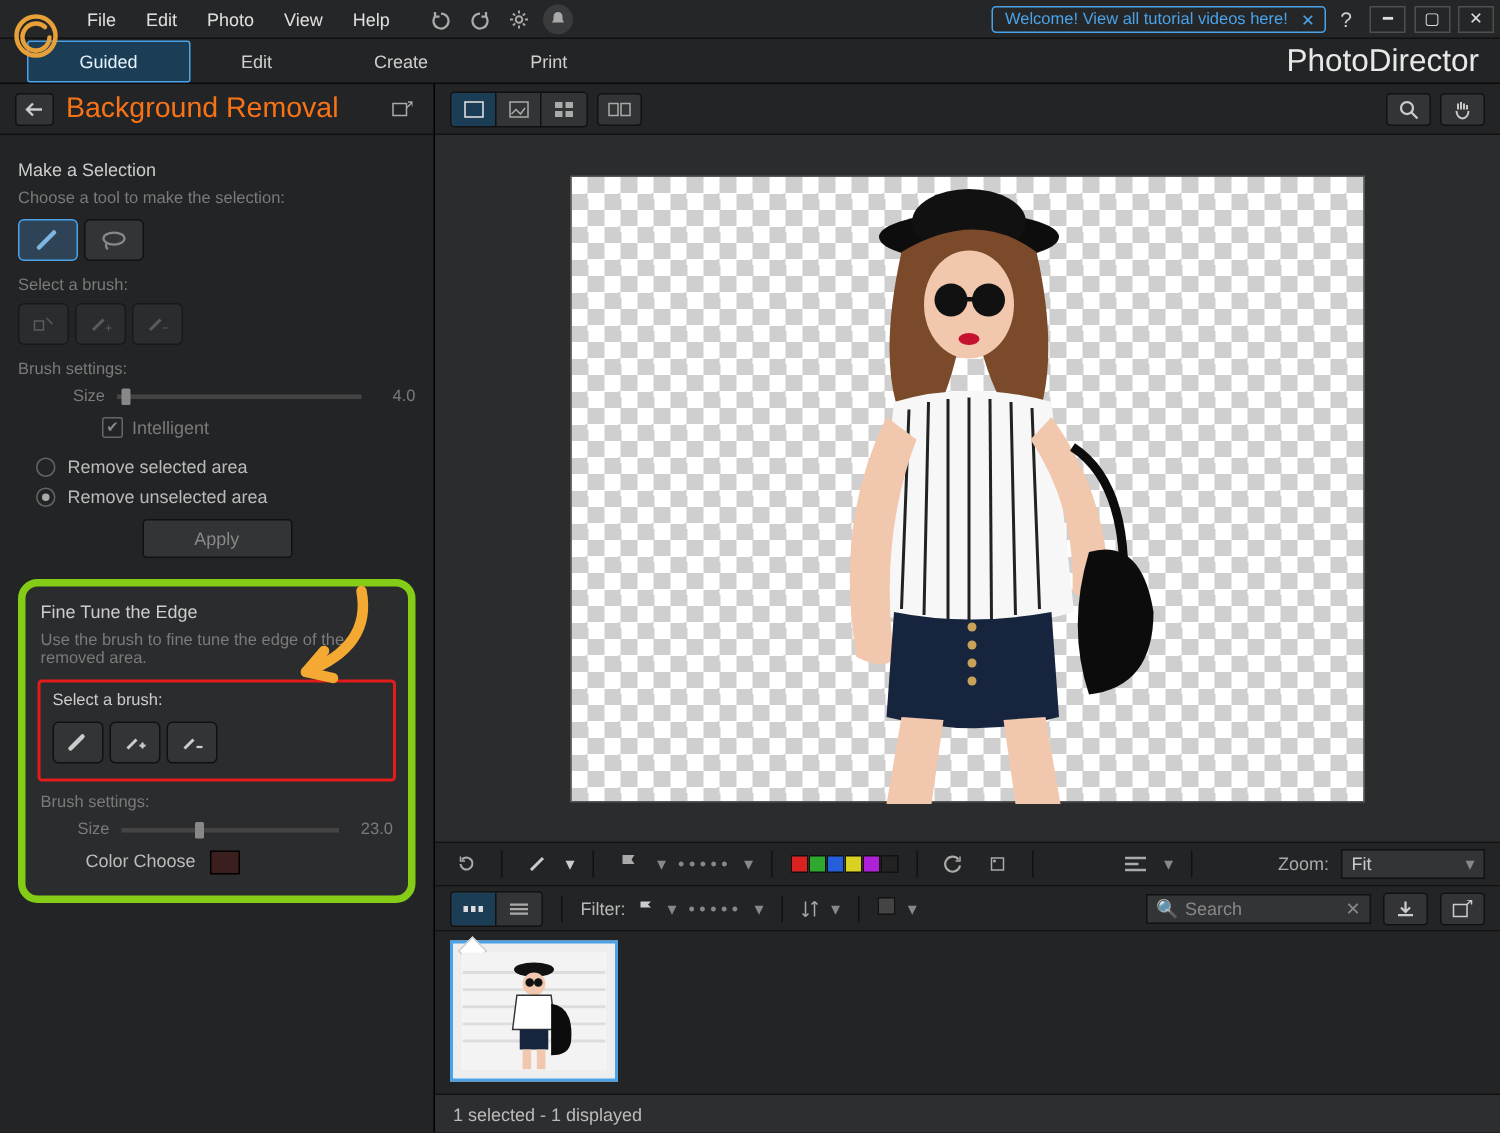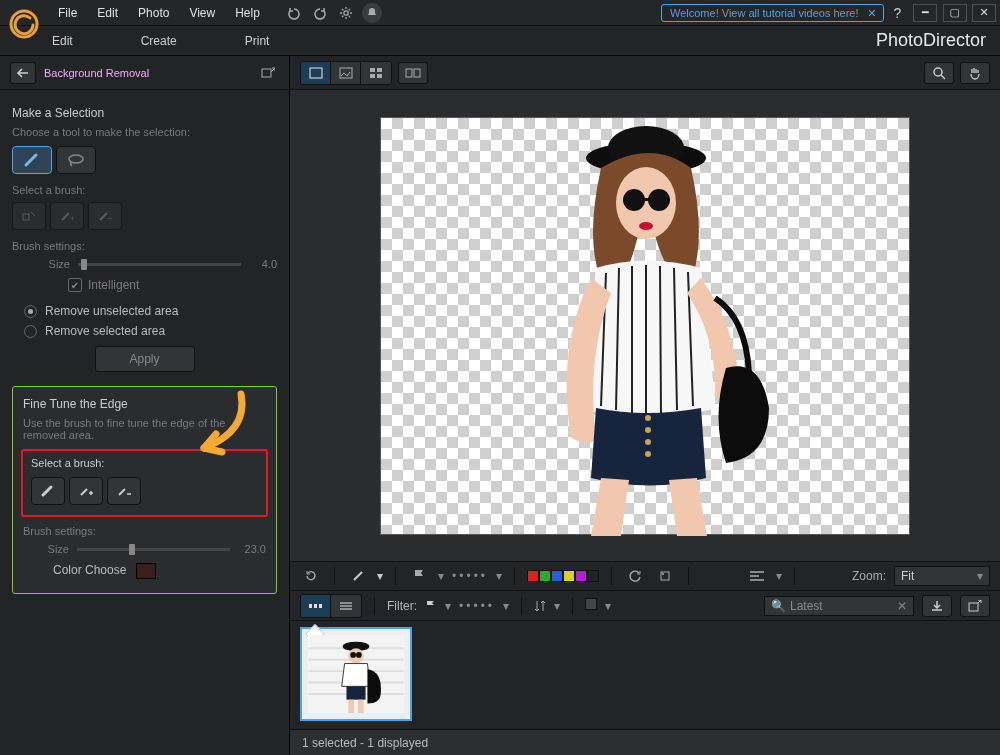--- a/index.html
+++ b/index.html
@@ -30,27 +30,27 @@
   .welcome-pill{border:1px solid var(--accent);color:var(--accent);border-radius:3px;padding:2px 24px 2px 8px;font-size:11px;position:relative;}
   .welcome-pill .x{position:absolute;right:6px;top:2px;color:var(--accent);}
   .win-btns span{width:24px;height:18px;display:inline-flex;align-items:center;justify-content:center;color:#ddd;border:1px solid #4f4f4f;margin-left:2px;font-size:11px;}
   
   .modebar{height:30px;background:#232426;display:flex;align-items:center;border-bottom:1px solid #0a0a0a;}
   .mode-left{display:flex;margin-left:50px;}
   .mode-left span{padding:0 28px;line-height:30px;color:#cfcfcf;}
   .mode-right{display:flex;margin-left:18px;}
   .mode-right span{padding:0 34px;line-height:30px;color:#cfcfcf;}
   .mode-right span.active{border:1px solid var(--accent);background:#1c3d56;color:#e6f2fb;border-radius:2px;line-height:26px;margin:1px 0;}
-  .brand{margin-left:auto;margin-right:14px;font-size:18px;font-weight:300;color:#e8e8e8;}
+  .brand{margin-left:auto;margin-right:14px;font-size:21px;font-weight:300;color:#e8e8e8;}
   
   .cols{display:flex;height:calc(100% - 56px);}
   .left{width:290px;background:#232426;display:flex;flex-direction:column;border-right:1px solid #000;}
   .panel-hdr{height:34px;display:flex;align-items:center;gap:8px;padding:0 10px;border-bottom:1px solid #111;}
   .back-btn{width:26px;height:22px;background:var(--bg3);border:1px solid #111;border-radius:3px;display:flex;align-items:center;justify-content:center;color:#ccc;}
-  .panel-title{flex:1;color:#f0abfc;font-size:11px;}
+  .panel-title{flex:1;color:#f97316;font-size:19px;}
   .popout{width:22px;height:20px;display:flex;align-items:center;justify-content:center;color:#aaa;}
   .scroll{flex:1;overflow:hidden;padding:10px 12px 0 12px;}
   .section-head{color:#ccc;margin:6px 0 6px 0;font-size:12px;}
   .section-sub{color:var(--text-dim);font-size:11px;margin-bottom:8px;}
   .tool-row{display:flex;gap:4px;margin-bottom:10px;}
   .tool-btn{width:40px;height:28px;background:var(--bg3);border:1px solid #111;border-radius:4px;display:flex;align-items:center;justify-content:center;color:#999;}
   .tool-btn.sel{background:#2e4456;border-color:var(--accent);}
   .tool-btn.small{width:34px;height:28px;}
   .lbl-dim{color:var(--text-dim);font-size:11px;margin:6px 0;}
   .slider-row{display:flex;align-items:center;gap:8px;margin:4px 0 8px 32px;}
@@ -58,21 +58,21 @@
   .slider-row .track{flex:1;height:3px;background:#444;position:relative;}
   .slider-row .thumb{position:absolute;top:-4px;width:6px;height:11px;background:#888;border-radius:1px;}
   .slider-row .val{width:28px;text-align:right;color:var(--text-dim);font-size:11px;}
   .chk{display:flex;align-items:center;gap:6px;color:var(--text-dim);margin-left:56px;margin-bottom:12px;}
   .chk .box{width:14px;height:14px;border:1px solid #666;border-radius:2px;display:flex;align-items:center;justify-content:center;font-size:10px;color:#888;}
   .radio-row{display:flex;align-items:center;gap:8px;color:#bbb;margin:6px 0 6px 12px;}
   .radio-row .r{width:13px;height:13px;border:1px solid #666;border-radius:50%;position:relative;}
   .radio-row .r.on:after{content:"";position:absolute;inset:3px;background:#aaa;border-radius:50%;}
   .apply-btn{display:block;margin:8px auto 2px auto;width:100px;height:26px;background:var(--bg3);border:1px solid #111;border-radius:3px;color:#888;text-align:center;line-height:24px;}
   
-  .fine-box{border:1px solid #84cc16;background:#2b2c2e;border-radius:3px;padding:10px 10px 14px 10px;margin-top:14px;position:relative;}
+  .fine-box{border:5px solid #84cc16;background:#2b2c2e;border-radius:13px;padding:10px 10px 14px 10px;margin-top:14px;position:relative;}
   .red-box{border:2px solid #e21b1b;border-radius:3px;padding:6px 8px 10px 8px;margin:8px -2px 8px -2px;}
   .swatch{width:20px;height:16px;border:1px solid #000;background:#3b1f1f;display:inline-block;vertical-align:middle;margin-left:6px;}
   
   .left-foot{display:flex;gap:12px;padding:10px 16px 14px 16px;}
   .left-foot .b{flex:1;height:28px;background:var(--bg3);border:1px solid #111;border-radius:3px;text-align:center;line-height:26px;color:#ccc;}
   
   .main{flex:1;display:flex;flex-direction:column;background:var(--bg);}
   .view-tools{height:34px;background:#232426;border-bottom:1px solid #111;display:flex;align-items:center;padding:0 10px;gap:6px;}
   .vt-group{display:flex;background:var(--bg3);border:1px solid #111;border-radius:3px;overflow:hidden;}
   .vt-group span{width:30px;height:22px;display:flex;align-items:center;justify-content:center;color:#aaa;border-right:1px solid #111;}
@@ -169,20 +169,21 @@
     <span class="win-btns">
       <span>━</span>
       <span>▢</span>
       <span>✕</span>
     </span>
   </div>
 </div>
 
 <div class="modebar">
   <div class="mode-right">
+    <span class="active">Guided</span>
     <span>Edit</span>
     <span>Create</span>
     <span>Print</span>
   </div>
   <div class="brand">PhotoDirector</div>
 </div>
 
 <div class="cols">
 
   <div class="left">
@@ -247,26 +248,26 @@
             <div class="thumb" style="left:2%;"></div>
           </div>
         <span class="val">4.0</span>
       </div>
       <div class="chk">
         <span class="box">✔</span>
           <span>Intelligent</span>
       </div>
 
       <div class="radio-row">
+          <span class="r"></span>
+          <span>Remove selected area</span>
+        </div>
+      <div class="radio-row">
           <span class="r on"></span>
           <span>Remove unselected area</span>
-        </div>
-      <div class="radio-row">
-          <span class="r"></span>
-          <span>Remove selected area</span>
         </div>
 
       <div class="apply-btn">Apply</div>
 
       <div class="fine-box">
         <div class="section-head" style="margin-top:0;">Fine Tune the Edge</div>
         <div class="section-sub">Use the brush to fine tune the edge of the removed area.</div>
 
         <div class="red-box">
           <div class="section-sub" style="color:#ccc;margin-bottom:8px;">Select a brush:</div>
@@ -487,21 +488,21 @@
             <path d="M3 2v10M3 12l-2-2M3 12l2-2M9 12V2M9 2 7 4M9 2l2 2" stroke="#aaa" fill="none"></path>
           </svg>
         </span>
         <span style="color:#888;">▾</span>
       <div class="vsep"></div>
       <span class="sq"><span style="width:12px;height:12px;background:#444;border:1px solid #111;display:inline-block;"></span></span>
         <span style="color:#888;">▾</span>
       <div class="spacer"></div>
       <div class="search-box">
         <span class="mag">🔍</span>
-        <span>Latest</span>
+        <span>Search</span>
         <span class="x">✕</span>
       </div>
       <div class="vt-single">
           <svg width="14" height="12" viewBox="0 0 14 12">
             <path d="M2 10h10M7 1v7M4 5l3 3 3-3" fill="none" stroke="#ccc" stroke-width="1.5"></path>
           </svg>
         </div>
       <div class="vt-single">
           <svg width="14" height="12" viewBox="0 0 14 12">
             <rect x="1" y="3" width="9" height="8" fill="none" stroke="#ccc"></rect>

